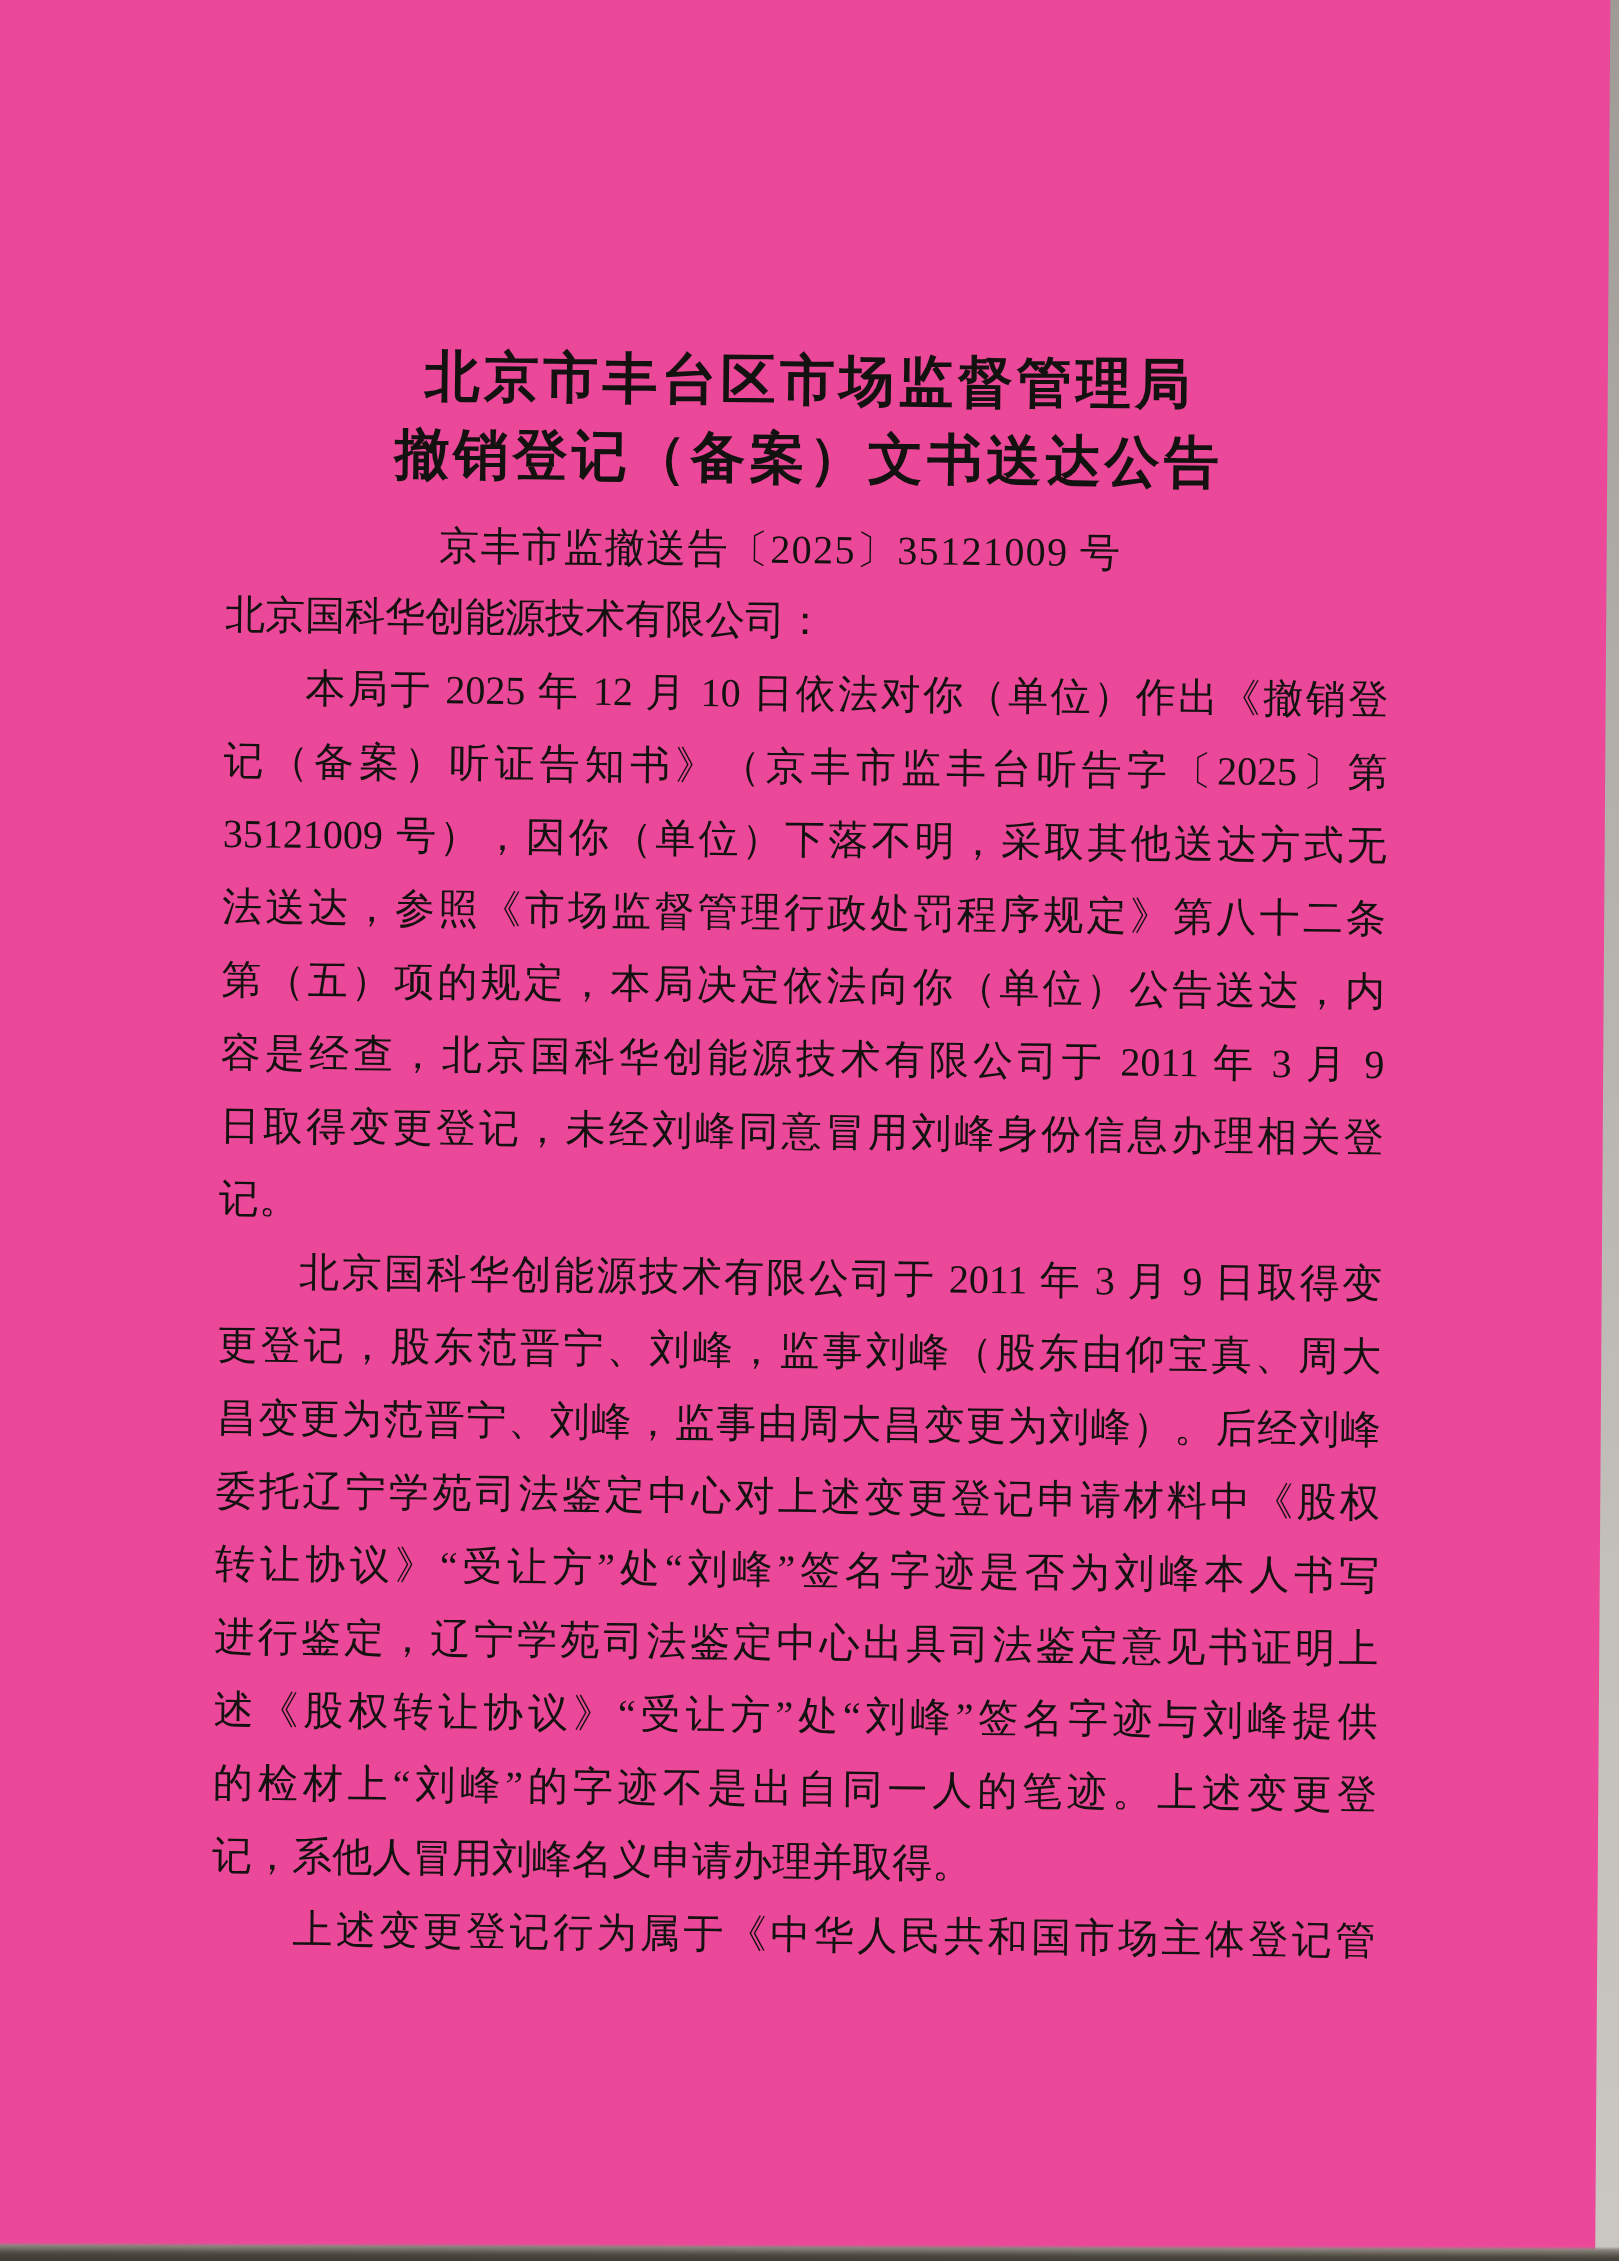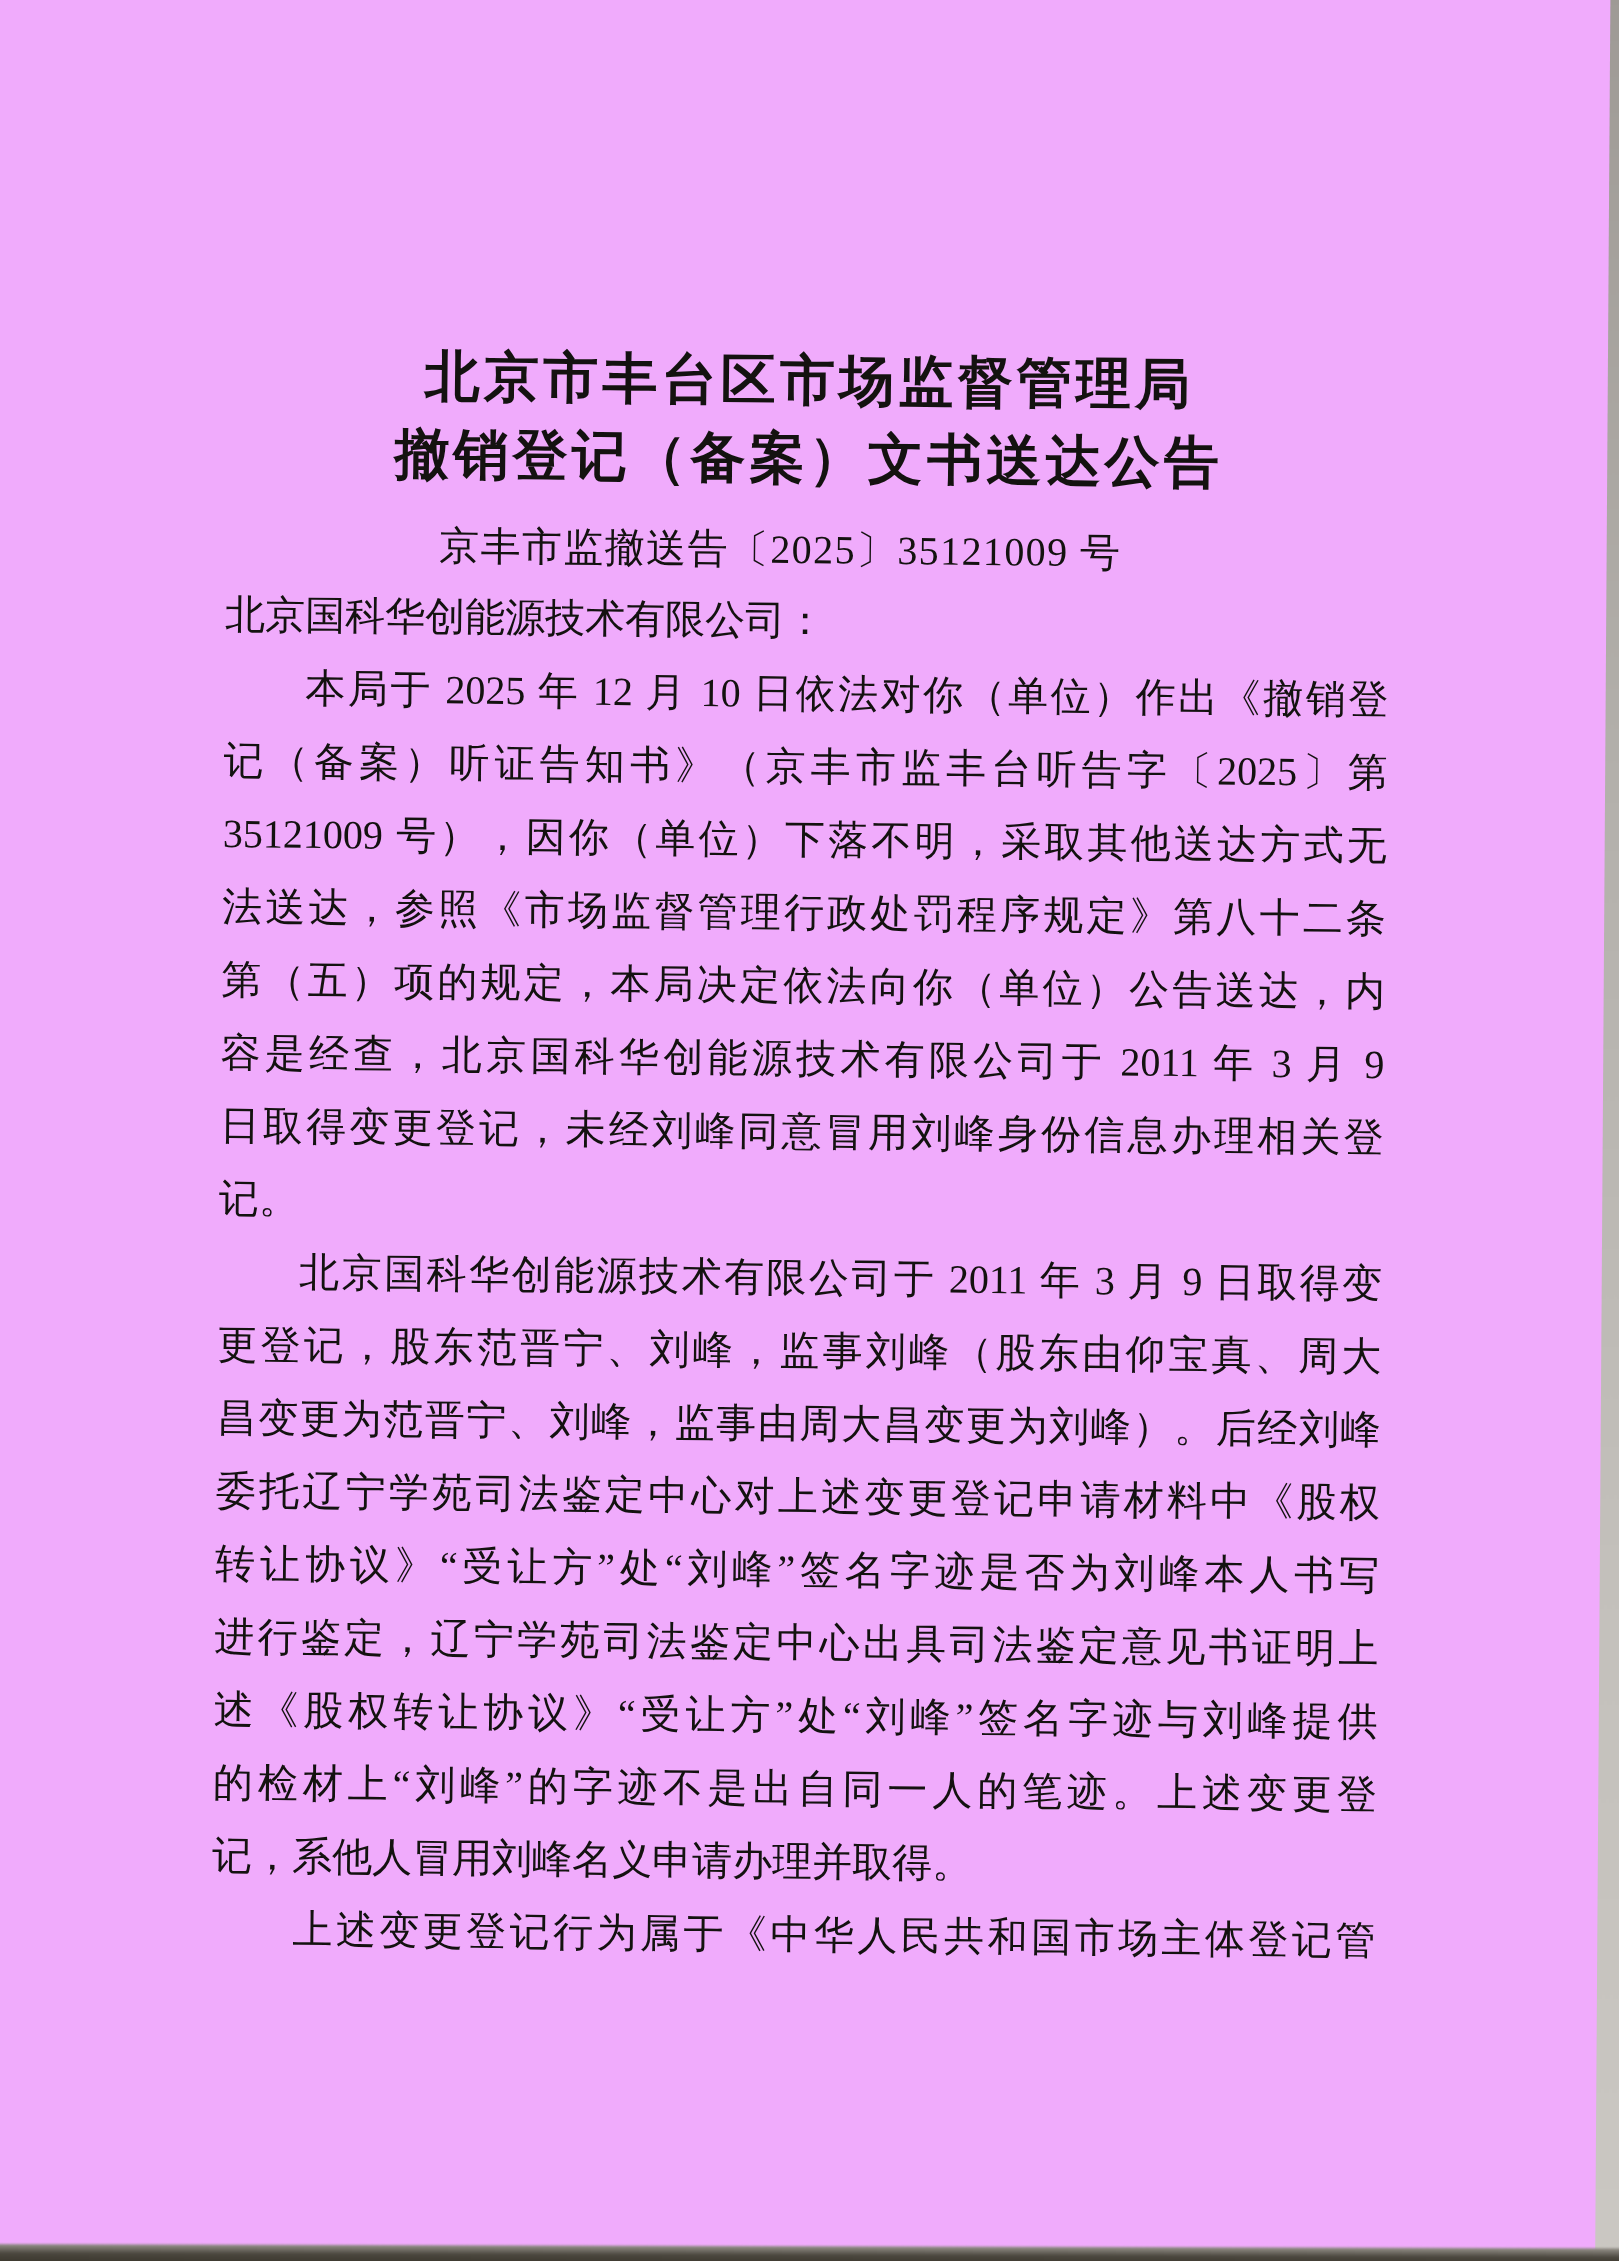--- a/index.html
+++ b/index.html
@@ -10,21 +10,21 @@
     width: 1620px;
     height: 2261px;
     position: relative;
     overflow: hidden;
     background: #e8e6e2;
     font-family: "Liberation Serif", serif;
   }
   .page {
     position: absolute;
     inset: 0;
-    background: #f0abfc;
+    background: #ec4899;
     overflow: hidden;
   }
   
   .scan-edge-right {
     position: absolute;
     top: -4.2px;
     bottom: -4.2px;
     right: -4.2px;
     width: 51px;
     background: linear-gradient(to bottom, #9e9a95 0%, #b3b0ab 35%, #c3c0bb 70%, #cac7c2 100%);

